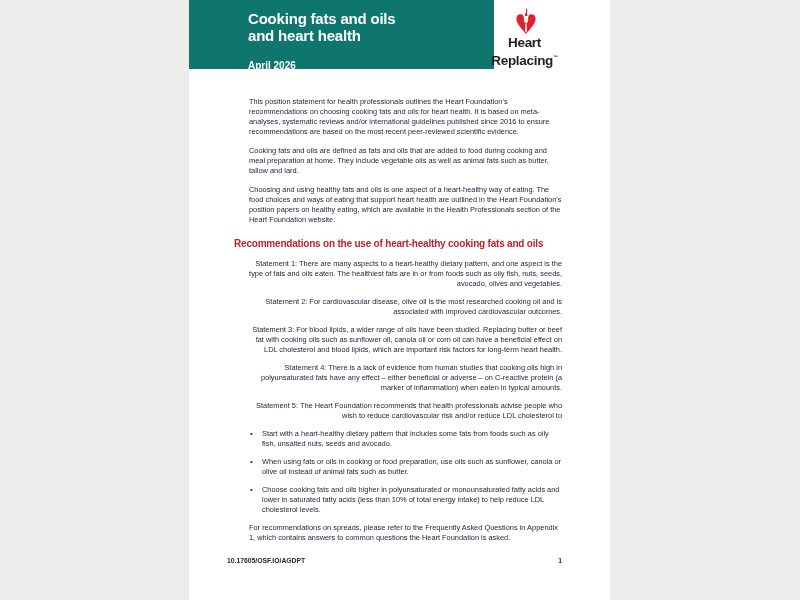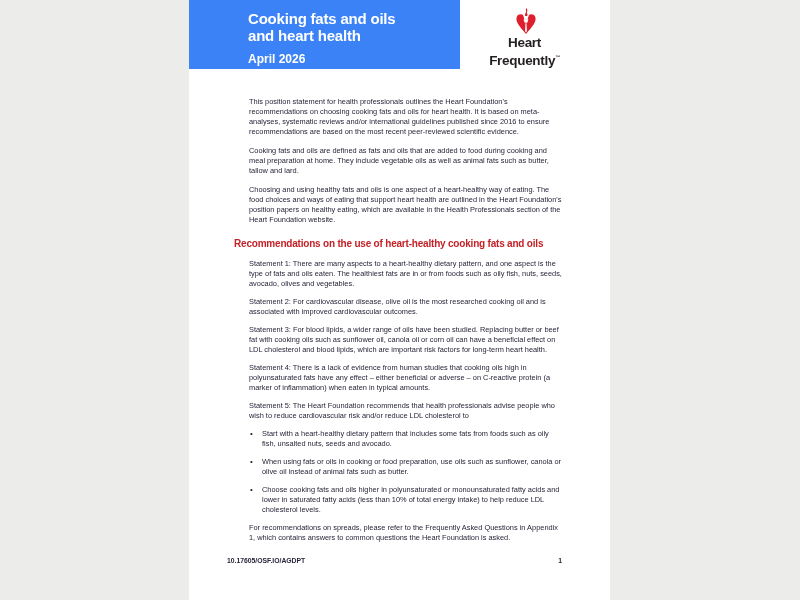--- a/index.html
+++ b/index.html
@@ -13,34 +13,34 @@
     position: relative;
     width: 421px;
     height: 600px;
     margin-left: 189px;
     background: #ffffff;
   }
   
   .banner {
     position: absolute;
     left: 0; top: 0;
-    width: 271px; height: 69px;
-    background: #3b82f6;
+    width: 305px; height: 69px;
+    background: #0f766e;
     color: #ffffff;
     padding: 10px 0 4px 59px;
   }
   .banner-title {
     font-size: 15px;
     font-weight: 700;
     line-height: 17px;
     letter-spacing: -0.2px;
   }
   .banner-date {
-    margin-top: 8px;
-    font-size: 12px;
+    margin-top: 16px;
+    font-size: 10px;
     font-weight: 700;
   }
   
   .logo {
     position: absolute;
     left: 288px; top: 36px;
     width: 95px;
     color: #231f20;
   }
   .logo-text {
@@ -70,21 +70,21 @@
   .content p { margin-bottom: 9px; }
   .section-heading {
     margin: 13px 0 10px -15px;
     color: #c42127;
     font-size: 10px;
     font-weight: 700;
     line-height: 11px;
     letter-spacing: -0.2px;
     white-space: nowrap;
   }
-  .statement { margin-bottom: 8px !important; }
+  .statement { margin-bottom: 8px !important; text-align: right; }
   ul.bullets { list-style: none; margin: 0 0 0 0; }
   ul.bullets li {
     position: relative;
     padding-left: 13px;
     margin-bottom: 8px;
   }
   ul.bullets li::before {
     content: "•";
     position: absolute;
     left: 1px; top: 0;
@@ -122,21 +122,21 @@
       <path fill="#ffffff" d="M14.4 9 L25.6 9 L22.4 20 L17.6 20 Z"></path>
 
       <path fill="#dd1f2e" d="M20.6 2 C18.4 5 21.6 6.6 19.6 9.4 C18.5 10.9 17.9 12.4 18.9 14.6 L21.8 14.6 C23.5 11.8 20.4 10.6 21.8 7.6 C22.8 5.4 21.4 3.7 20.6 2 Z"></path>
 
       <path fill="#ffffff" d="M16.2 19.5 L23.8 19.5 L22 25 L18 25 Z"></path>
 
       <path fill="#ffffff" d="M19.2 25.6 L20.8 25.6 L21.4 37.5 L20 39.8 L18.6 37.5 Z"></path>
     </svg>
     <div class="logo-text">
       <div>Heart</div>
-      <div><span>Frequently</span><span class="logo-tm">™</span></div>
+      <div><span>Replacing</span><span class="logo-tm">™</span></div>
     </div>
   </div>
 
   <div class="content">
     <p>This position statement for health professionals outlines the Heart Foundation's recommendations on choosing cooking fats and oils for heart health. It is based on meta-analyses, systematic reviews and/or international guidelines published since 2016 to ensure recommendations are based on the most recent peer-reviewed scientific evidence.</p>
     <p>Cooking fats and oils are defined as fats and oils that are added to food during cooking and meal preparation at home. They include vegetable oils as well as animal fats such as butter, tallow and lard.</p>
     <p>Choosing and using healthy fats and oils is one aspect of a heart-healthy way of eating. The food choices and ways of eating that support heart health are outlined in the Heart Foundation's position papers on healthy eating, which are available in the Health Professionals section of the Heart Foundation website.</p>
 
     <h2 class="section-heading">Recommendations on the use of heart-healthy cooking fats and oils</h2>
 

